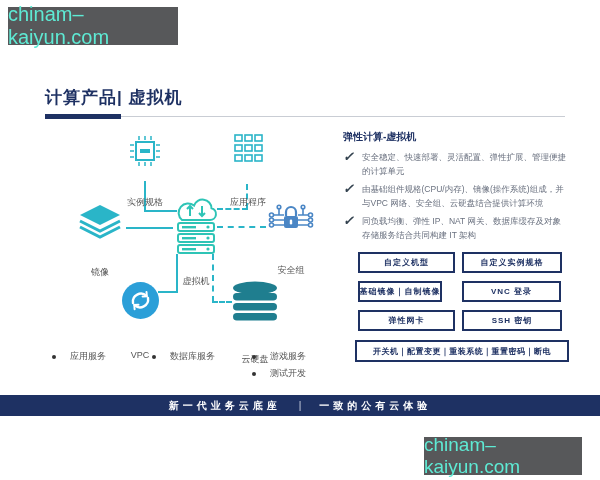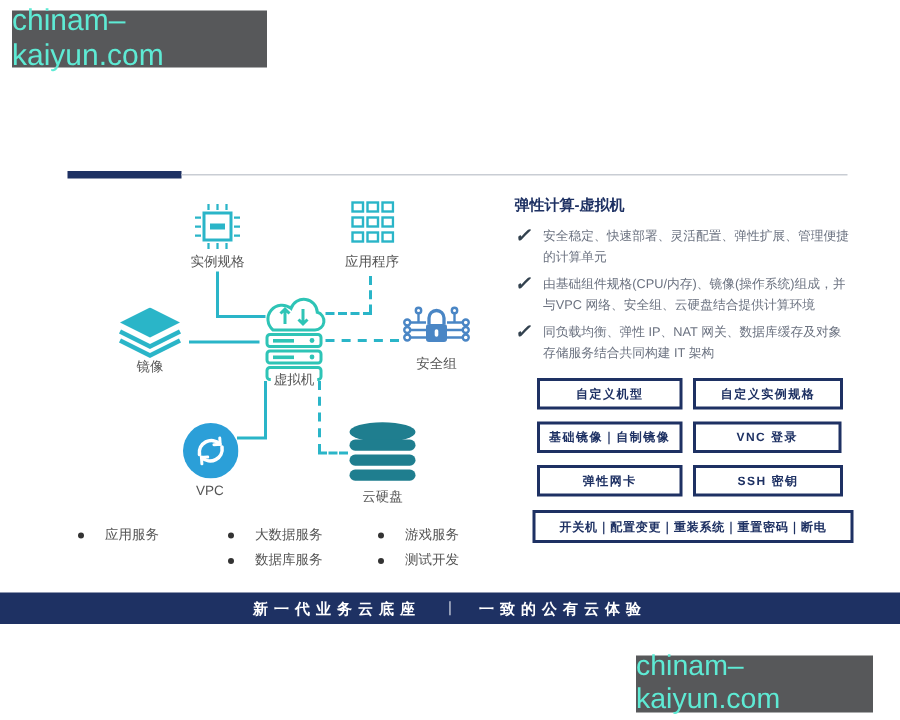--- a/index.html
+++ b/index.html
@@ -7,21 +7,21 @@
   .canvas { position: relative; width: 600px; height: 480px; background: #ffffff; overflow: hidden; }
 
   .watermark { position: absolute; background: #57585a; color: #5eead4; display: flex; align-items: center; justify-content: center; }
   .watermark.top { left: 8px; top: 7px; width: 170px; height: 38px; font-size: 20px; }
   .watermark.bottom { left: 424px; top: 437px; width: 158px; height: 38px; font-size: 19px; }
 
   .slide-title { position: absolute; left: 45px; top: 86px; font-size: 17px; font-weight: bold; color: #1e3163; letter-spacing: 1px; }
   .title-rule-accent { position: absolute; left: 45px; top: 114px; width: 76px; height: 5px; background: #1e3163; }
   .title-rule-line { position: absolute; left: 121px; top: 116px; width: 444px; height: 1px; background: #c9cdd4; }
 
-  .node-label { position: absolute; font-size: 9px; color: #555; text-align: center; transform: translateX(-50%); white-space: nowrap; }
+  .node-label { position: absolute; font-size: 9px; color: #555; text-align: center; transform: translateX(-50%); white-space: nowrap; margin-top: 28px; }
 
   .icon { position: absolute; }
 
   
   .line { position: absolute; }
   .solid-v { border-left: 2px solid #2ab5c8; }
   .solid-h { border-top: 2px solid #2ab5c8; }
   .dash-v  { border-left: 2px dashed #2ab5c8; }
   .dash-h  { border-top: 2px dashed #2ab5c8; }
 
@@ -51,20 +51,21 @@
 
 <div class="canvas">
 
   <div class="watermark top">
     <span>chinam–kaiyun.com</span>
   </div>
   <div class="watermark bottom">
     <span>chinam–kaiyun.com</span>
   </div>
 
+  <div class="slide-title">计算产品| 虚拟机</div>
   <div class="title-rule-accent"></div>
   <div class="title-rule-line"></div>
 
   <div class="line solid-v" style="left:144px; top:181px; height:31px;"></div>
   <div class="line solid-h" style="left:144px; top:210px; width:33px;"></div>
   <div class="line solid-h" style="left:126px; top:227px; width:47px;"></div>
   <div class="line dash-v" style="left:246px; top:184px; height:25px;"></div>
   <div class="line dash-h" style="left:217px; top:208px; width:31px;"></div>
   <div class="line dash-h" style="left:217px; top:226px; width:49px;"></div>
   <div class="line solid-v" style="left:176px; top:254px; height:38px;"></div>
@@ -167,24 +168,20 @@
 
   <div class="svc-col" style="left:52px;">
     <div class="svc-row">
         <span class="svc-dot"></span>
         <span>应用服务</span>
       </div>
   </div>
   <div class="svc-col" style="left:152px;">
     <div class="svc-row">
         <span class="svc-dot"></span>
-        <span>大数据服务</span>
-      </div>
-    <div class="svc-row">
-        <span class="svc-dot"></span>
         <span>数据库服务</span>
       </div>
   </div>
   <div class="svc-col" style="left:252px;">
     <div class="svc-row">
         <span class="svc-dot"></span>
         <span>游戏服务</span>
       </div>
     <div class="svc-row">
         <span class="svc-dot"></span>
@@ -204,21 +201,21 @@
       <span>由基础组件规格(CPU/内存)、镜像(操作系统)组成，并与VPC 网络、安全组、云硬盘结合提供计算环境</span>
     </div>
     <div class="panel-item">
       <span class="check">✓</span>
       <span>同负载均衡、弹性 IP、NAT 网关、数据库缓存及对象存储服务结合共同构建 IT 架构</span>
     </div>
   </div>
 
   <div class="fbox" style="left:358px; top:252px; width:97px;">自定义机型</div>
   <div class="fbox" style="left:462px; top:252px; width:100px;">自定义实例规格</div>
-  <div class="fbox" style="left:358px; top:281px; width:97px;">基础镜像｜自制镜像</div>
+  <div class="fbox" style="left:358px; top:281px; width:84px;">基础镜像｜自制镜像</div>
   <div class="fbox" style="left:462px; top:281px; width:99px;">VNC 登录</div>
   <div class="fbox" style="left:358px; top:310px; width:97px;">弹性网卡</div>
   <div class="fbox" style="left:462px; top:310px; width:100px;">SSH 密钥</div>
   <div class="fbox" style="left:355px; top:340px; width:214px; height:22px; letter-spacing:0.5px;">开关机｜配置变更｜重装系统｜重置密码｜断电</div>
 
   <div class="footer-bar">
     <span class="seg">新一代业务云底座</span>
     <span class="div">|</span>
     <span class="seg">一致的公有云体验</span>
   </div>

